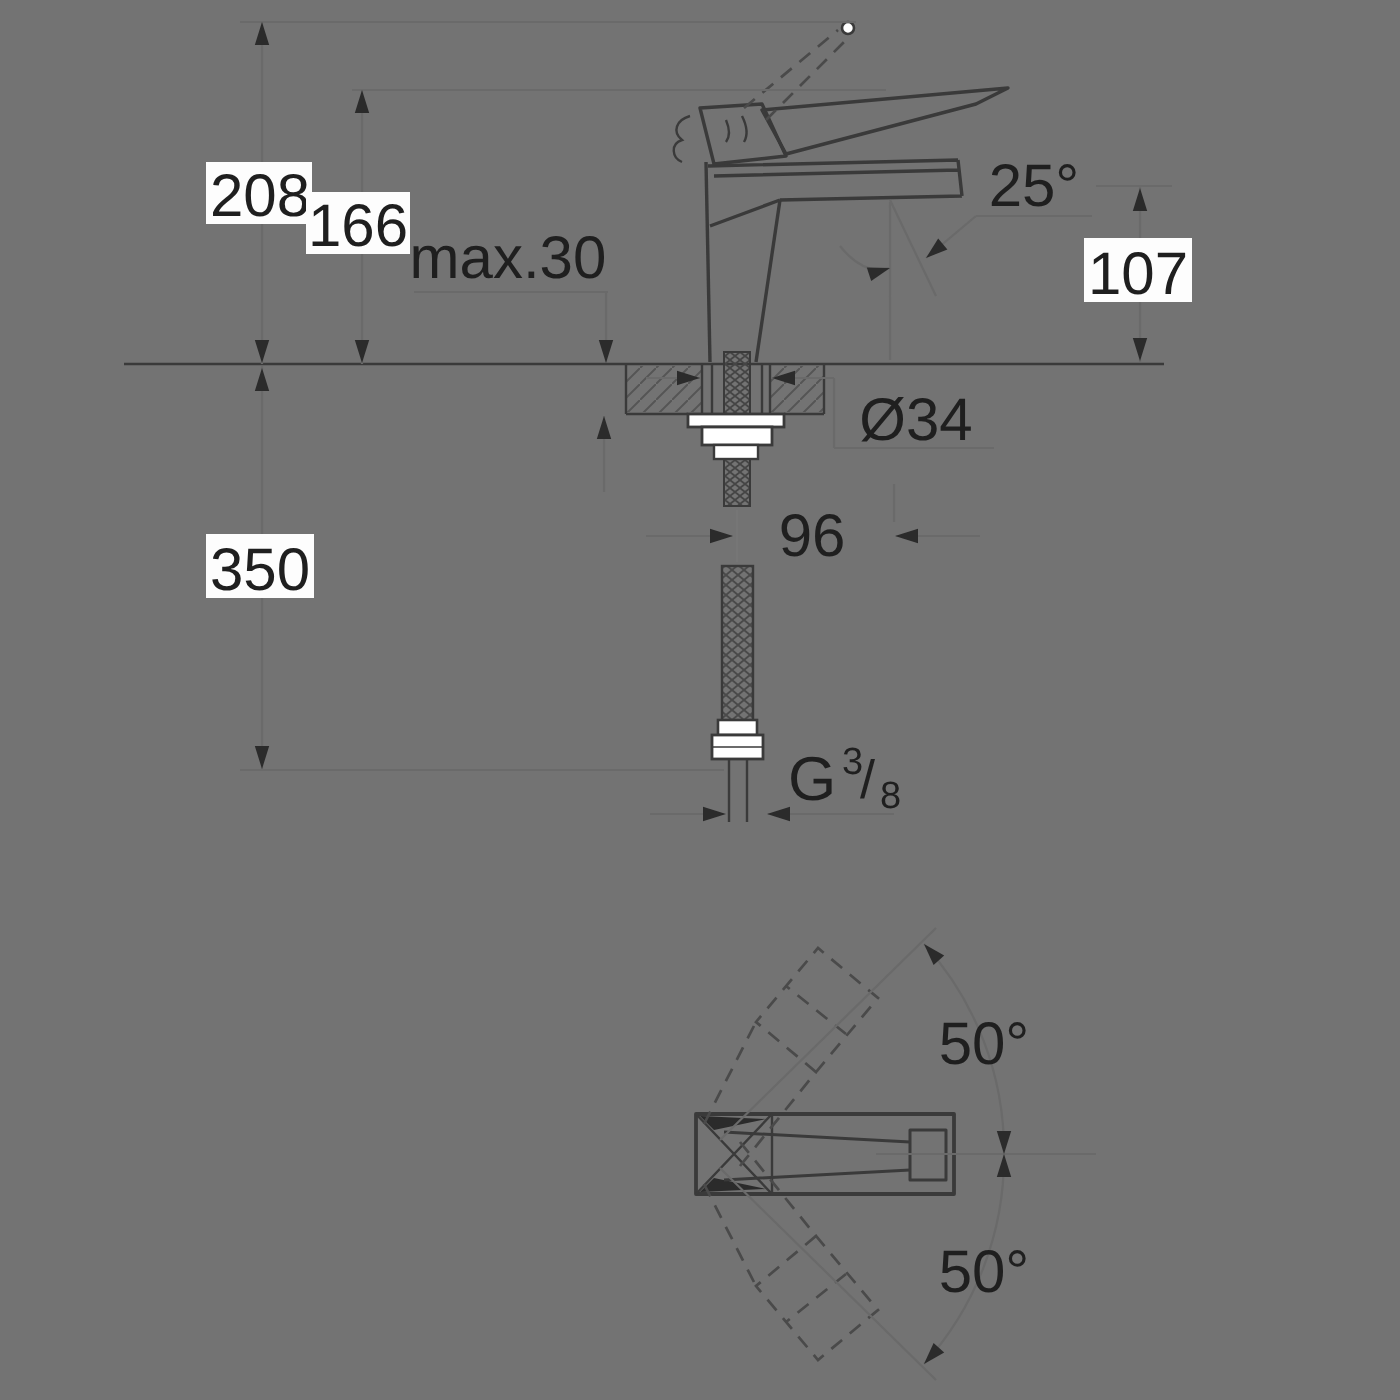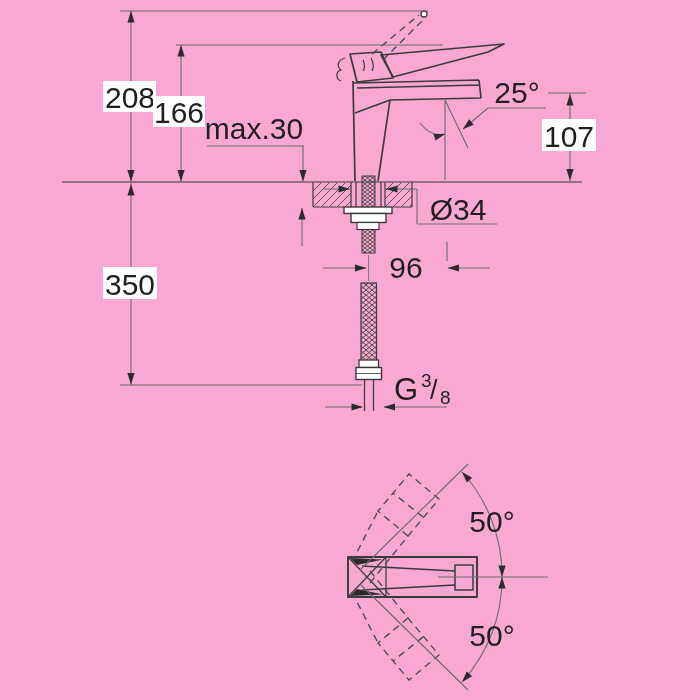--- a/index.html
+++ b/index.html
@@ -1,16 +1,16 @@
 <!DOCTYPE html>
 <html><head>
 <meta charset="utf-8">
 <style>
   html,body{margin:0;padding:0;background:#ffffff;}
-  .stage{width:700px;height:700px;position:relative;background:#f9a8d4;overflow:hidden;
+  .stage{width:700px;height:700px;position:relative;background:#737373;overflow:hidden;
          font-family:"Liberation Sans", sans-serif;}
   svg{display:block;}
   .dimline{stroke:#6a6a6a;stroke-width:1.1;fill:none;}
   .objline{stroke:#3a3a3a;stroke-width:1.7;fill:none;stroke-linejoin:round;}
   .thinobj{stroke:#3a3a3a;stroke-width:1.2;fill:none;}
   .dashline{stroke:#4a4a4a;stroke-width:1.35;fill:none;stroke-dasharray:7 5;}
   .arrow{fill:#2b2b2b;stroke:none;}
   .dimtext{fill:#1f1f1f;font-family:"Liberation Sans", sans-serif;font-size:30px;}
   .mid{text-anchor:middle;}
   .mask{fill:#fdfdfd;stroke:none;}

